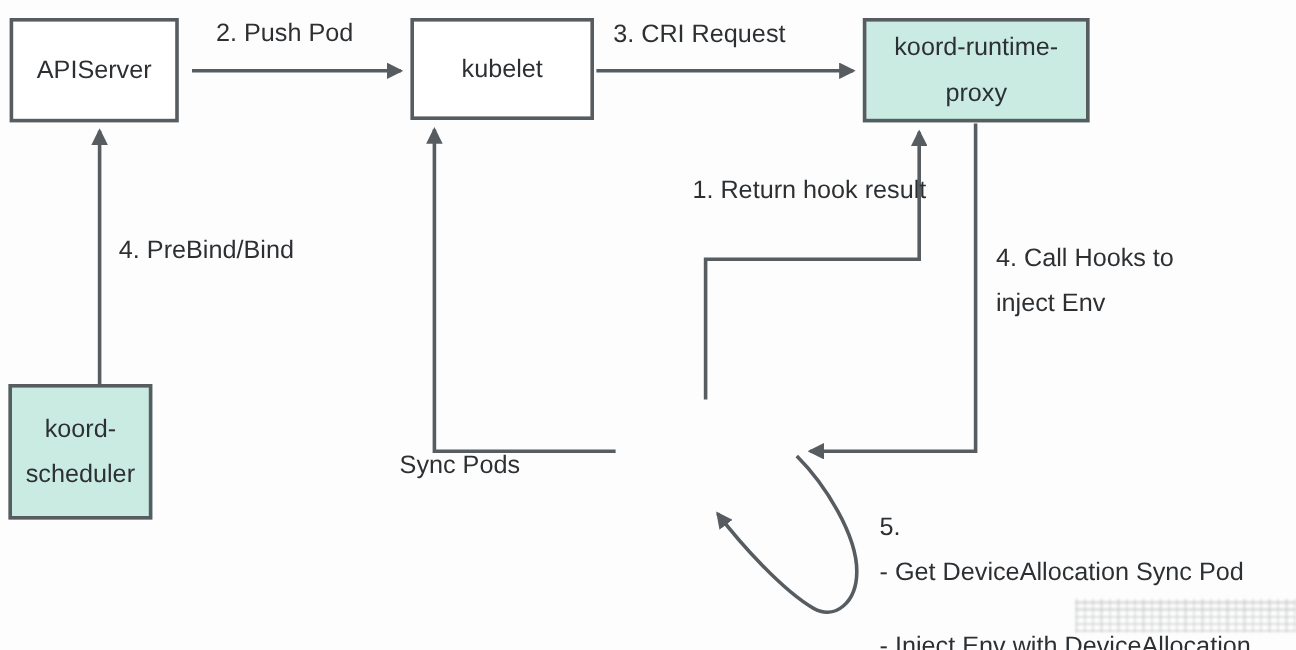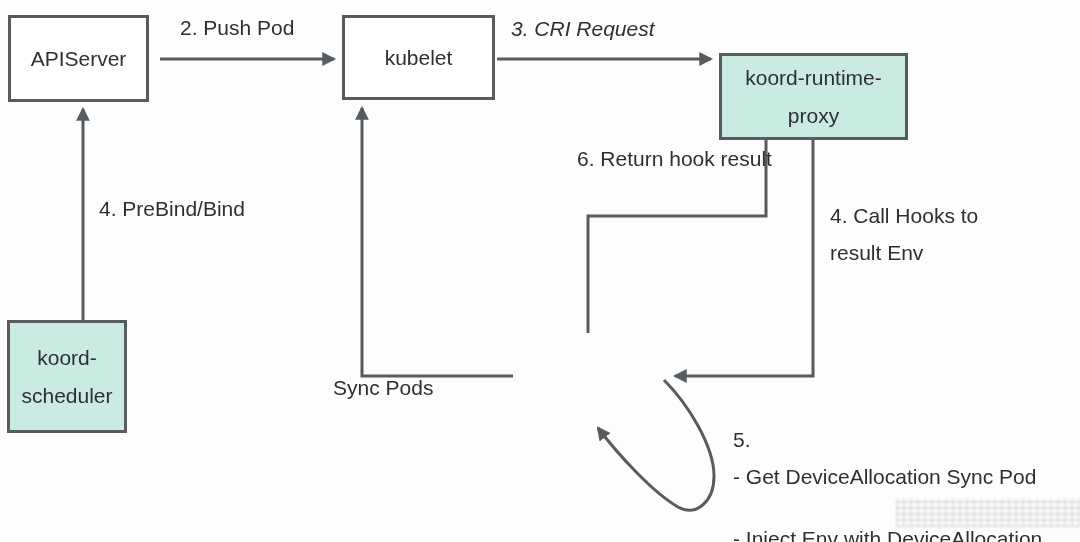--- a/index.html
+++ b/index.html
@@ -23,32 +23,32 @@
     align-items: center;
     justify-content: center;
     font-size: 21px;
     line-height: 38px;
     text-align: center;
     z-index: 2;
   }
   .node.teal { background: #c9ebe2; }
   .node-apiserver { left: 8px;   top: 15px;  width: 141px; height: 87px; }
   .node-kubelet   { left: 342px; top: 15px;  width: 153px; height: 85px; }
-  .node-proxy     { left: 719px; top: 15px;  width: 189px; height: 87px; margin-top: 38px; }
+  .node-proxy     { left: 719px; top: 15px;  width: 189px; height: 87px; }
   .node-scheduler { left: 7px;   top: 320px; width: 120px; height: 113px; }
   .node-koordlet  { left: 513px; top: 333px; width: 150px; height: 85px; }
   .lbl {
     position: absolute;
     font-size: 21px;
     white-space: nowrap;
     z-index: 3;
     line-height: 24px;
   }
   .lbl-step2 { left: 180px; top: 16px; }
-  .lbl-step3 { left: 511px; top: 17px; font-style: italic; }
+  .lbl-step3 { left: 511px; top: 17px; }
   .lbl-step1 { left: 99px;  top: 197px; }
   .lbl-step6 { left: 577px; top: 147px; }
   .lbl-step4 { left: 830px; top: 197px; line-height: 37px; }
   .lbl-sync  { left: 333px; top: 376px; }
   .lbl-step5-title { left: 733px; top: 428px; }
   .lbl-step5-item1 { left: 733px; top: 465px; }
   .lbl-step5-item2 { left: 733px; top: 527px; text-align: center; }
   .watermark {
     position: absolute;
     left: 896px; top: 499px;
@@ -103,26 +103,26 @@
   <div class="watermark"></div>
 
   <div class="lbl lbl-step1">4. PreBind/Bind</div>
 
   <div class="lbl lbl-step2">2. Push Pod</div>
 
   <div class="lbl lbl-step3">3. CRI Request</div>
 
   <div class="lbl lbl-step4">
     <div>4. Call Hooks to</div>
-    <div>result Env</div>
+    <div>inject Env</div>
   </div>
 
   <div class="lbl lbl-step5-title">5.</div>
 
   <div class="lbl lbl-step5-item1">- Get DeviceAllocation Sync Pod</div>
 
   <div class="lbl lbl-step5-item2">- Inject Env with DeviceAllocation</div>
 
-  <div class="lbl lbl-step6">6. Return hook result</div>
+  <div class="lbl lbl-step6">1. Return hook result</div>
 
   <div class="lbl lbl-sync">Sync Pods</div>
 
 </div>
 
 </body></html>

